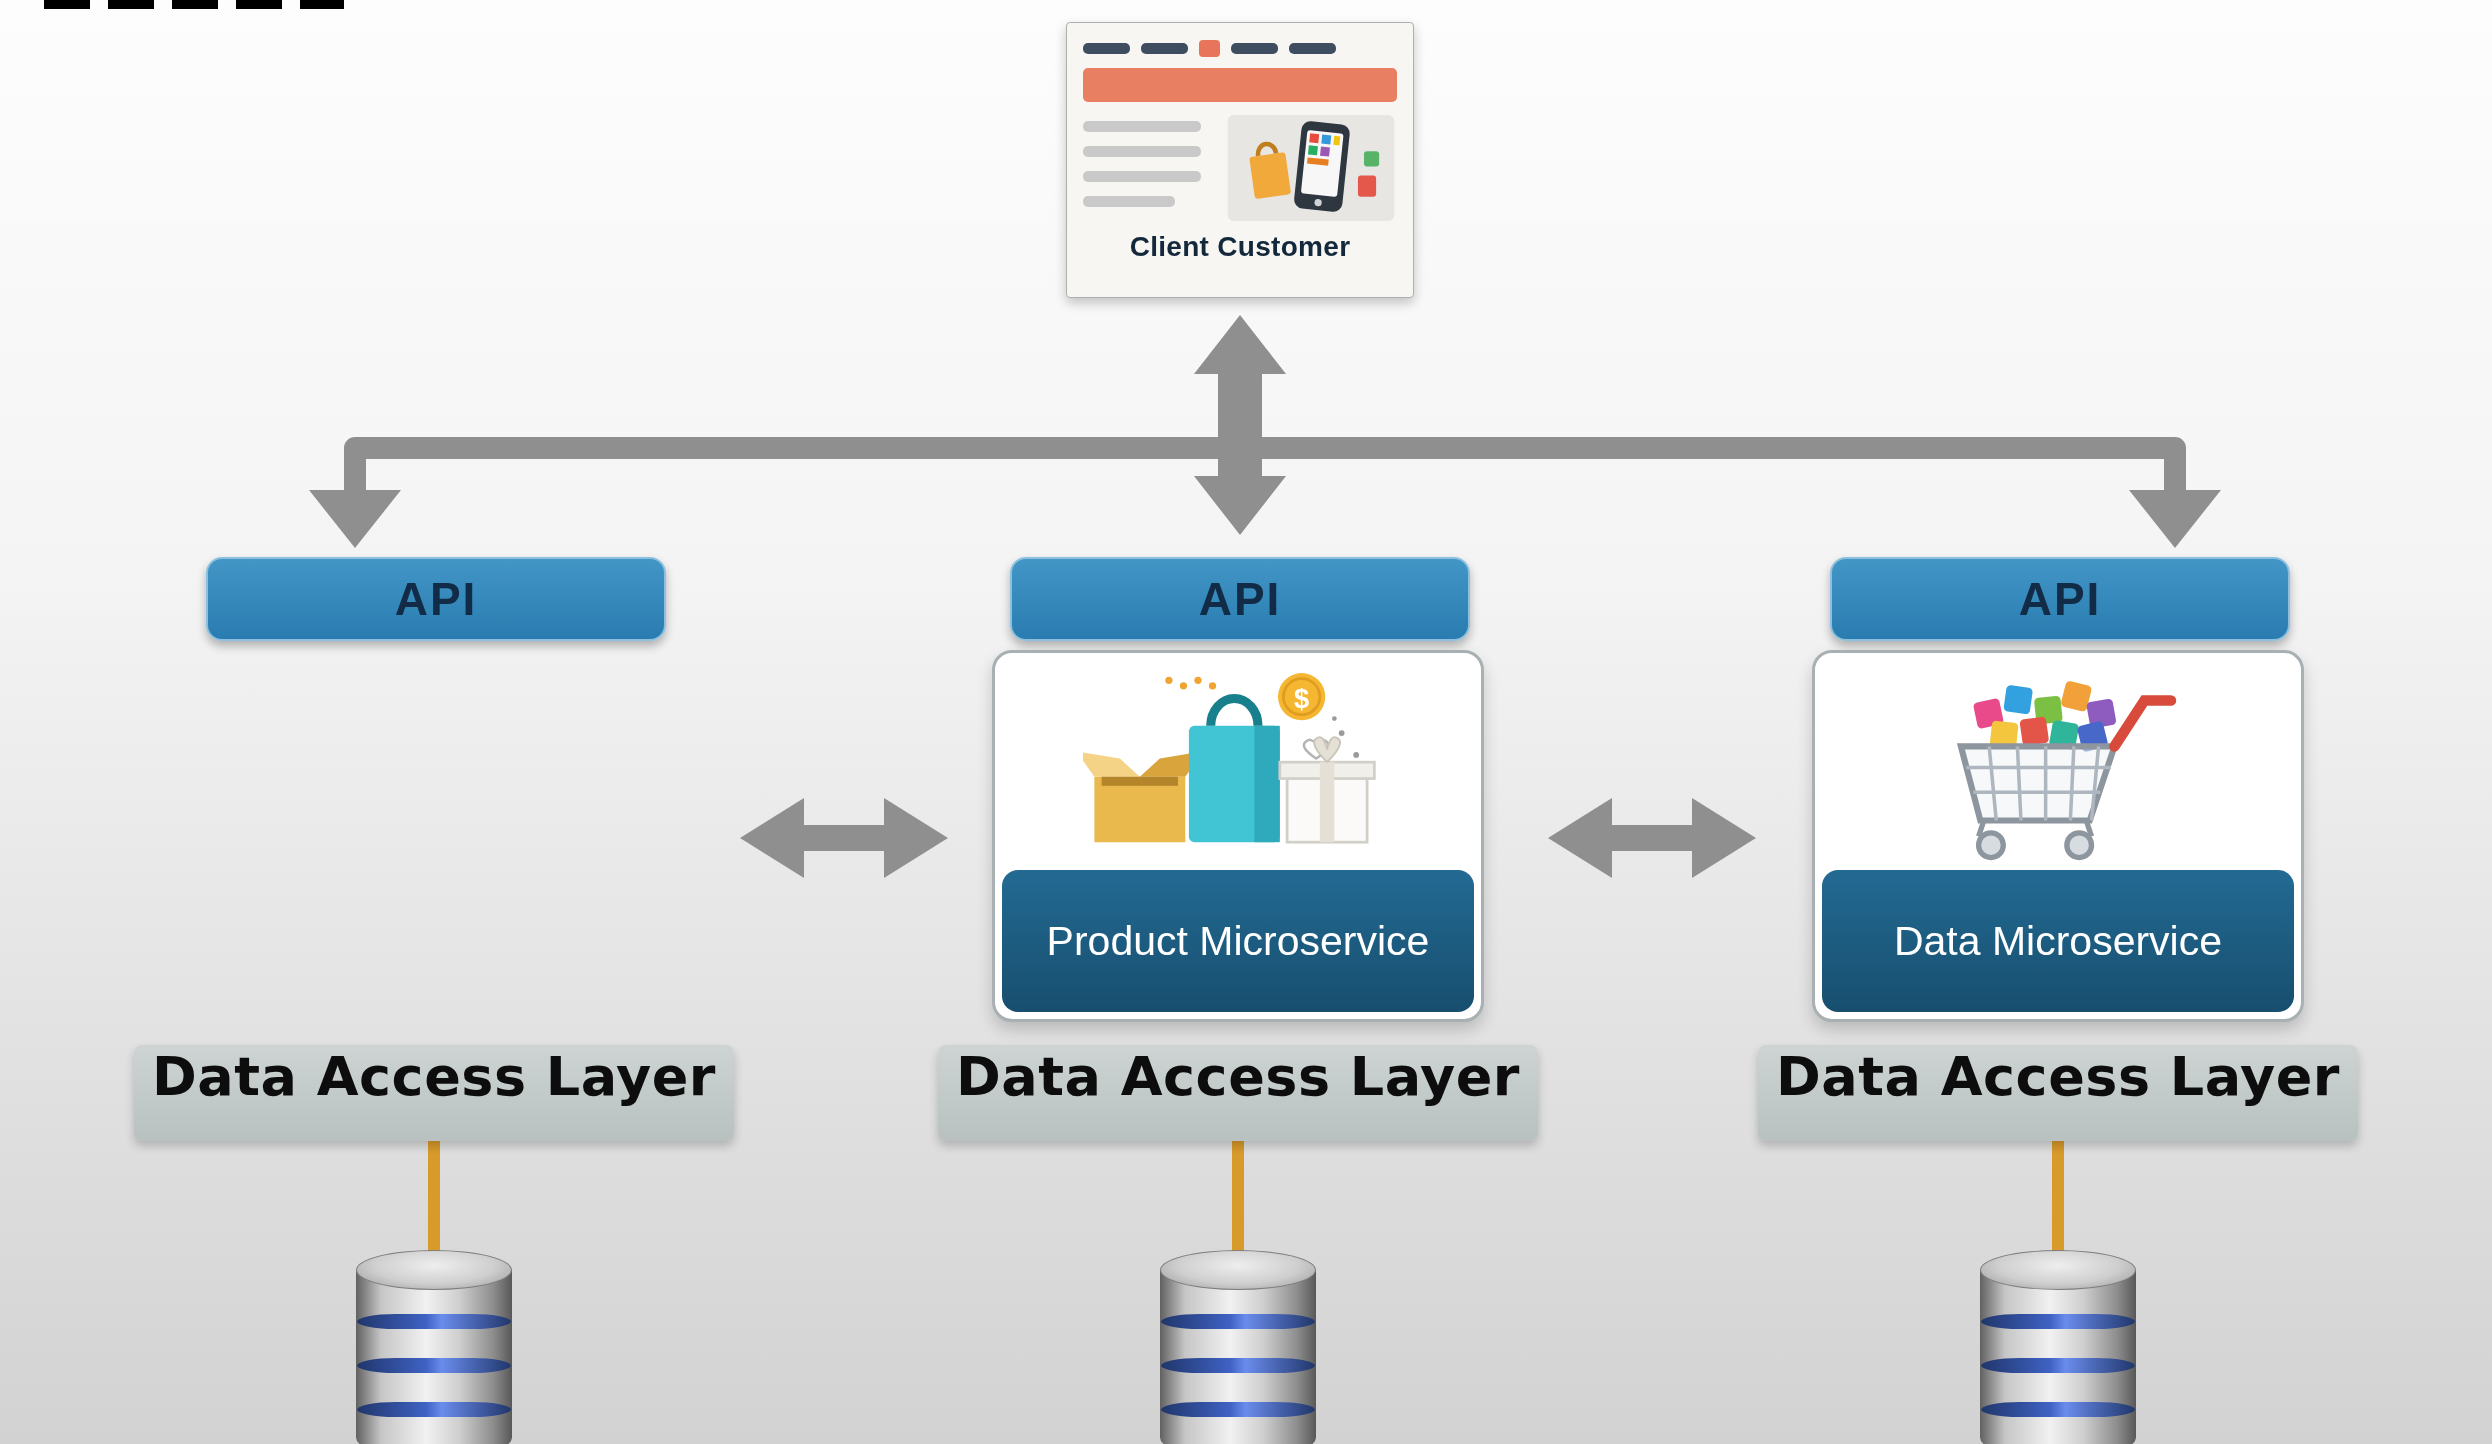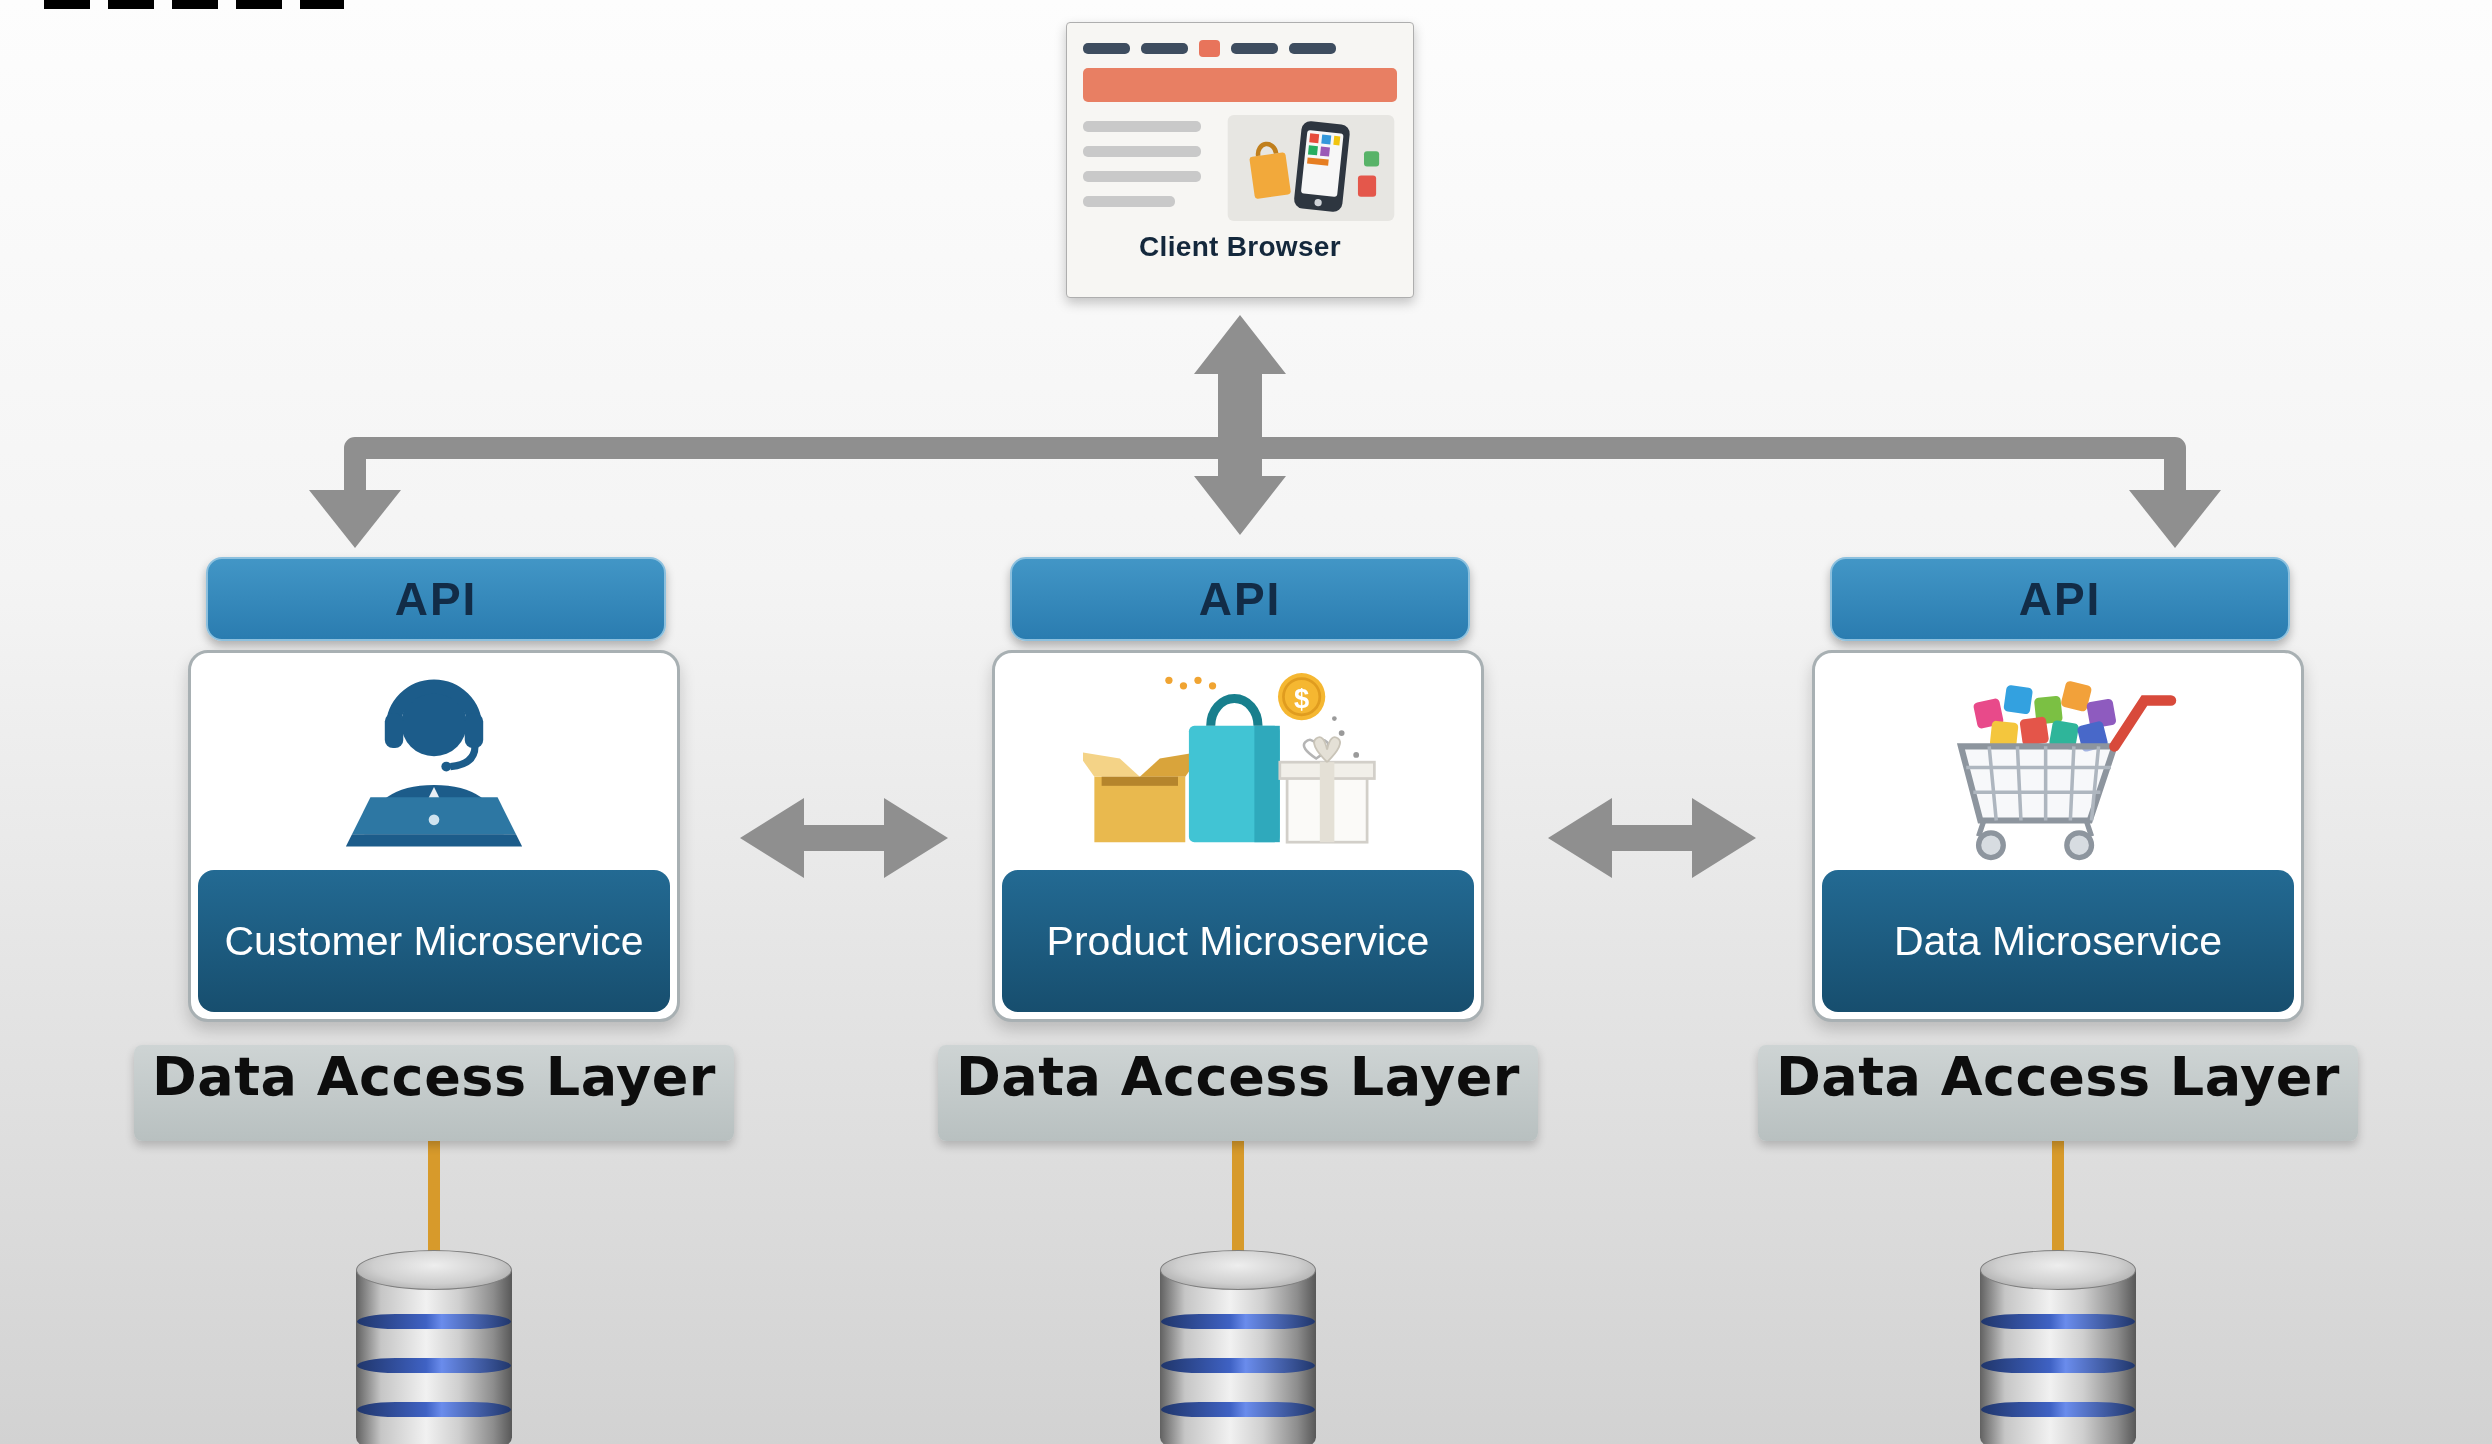--- a/index.html
+++ b/index.html
@@ -146,53 +146,33 @@
             <rect x="52" y="21" width="6" height="6" fill="#27ae60"></rect>
             <rect x="60" y="21" width="6" height="6" fill="#9b59b6"></rect>
             <rect x="52" y="29" width="14" height="4" fill="#e67e22"></rect>
             <circle cx="62" cy="58" r="2.4" fill="#cfd3d8"></circle>
           </g>
           <rect x="86" y="40" width="12" height="14" rx="2" fill="#e4574b"></rect>
           <rect x="90" y="24" width="10" height="10" rx="2" fill="#58b368"></rect>
         </svg>
       </div>
     </div>
-    <div class="browser-label">Client Browser</div>
+    <div class="browser-label">Client Customer</div>
   </div>
 
   <div class="api api-1">
     <span>API</span>
   </div>
   <div class="api api-2">
     <span>API</span>
   </div>
   <div class="api api-3">
     <span>API</span>
   </div>
 
-  <div class="card card-1">
-    <div class="icon-area">
-      <svg viewBox="0 0 140 100" width="290" height="205">
-        <circle cx="70" cy="30" r="16" fill="#1c5c8a"></circle>
-        <path d="M50 32 a20 20 0 0 1 40 0" stroke="#1c5c8a" stroke-width="7" fill="none"></path>
-        <rect x="46" y="25" width="9" height="17" rx="4" fill="#1c5c8a"></rect>
-        <rect x="85" y="25" width="9" height="17" rx="4" fill="#1c5c8a"></rect>
-        <path d="M90 41 q0 9 -12 10" stroke="#1c5c8a" stroke-width="3.5" fill="none"></path>
-        <circle cx="76" cy="51" r="2.4" fill="#1c5c8a"></circle>
-        <path d="M36 84 q5 -24 34 -24 q29 0 34 24 z" fill="#1c5c8a"></path>
-        <path d="M70 61 l4 8 -4 12 -4 -12 z" fill="#e8eef4"></path>
-        <path d="M30 84 l9 -18 h62 l9 18 z" fill="#2d77a3"></path>
-        <path d="M30 84 h80 l3 6 h-86 z" fill="#1c5c8a"></path>
-        <circle cx="70" cy="77" r="2.6" fill="#cfe3ef"></circle>
-      </svg>
-    </div>
-    <div class="svc-label">
-      <span>Customer Microservice</span>
-    </div>
-  </div>
 
   <div class="card card-2">
     <div class="icon-area">
       <svg viewBox="0 0 170 110" width="310" height="200">
         <circle cx="47" cy="9" r="2" fill="#f0a432"></circle>
           <circle cx="55" cy="12" r="2" fill="#f0a432"></circle>
         <circle cx="63" cy="9" r="2" fill="#f0a432"></circle>
           <circle cx="71" cy="12" r="2" fill="#f0a432"></circle>
         <circle cx="120" cy="18" r="13" fill="#f5b731"></circle>
         <circle cx="120" cy="18" r="10" fill="none" stroke="#e09c1f" stroke-width="1.5"></circle>

